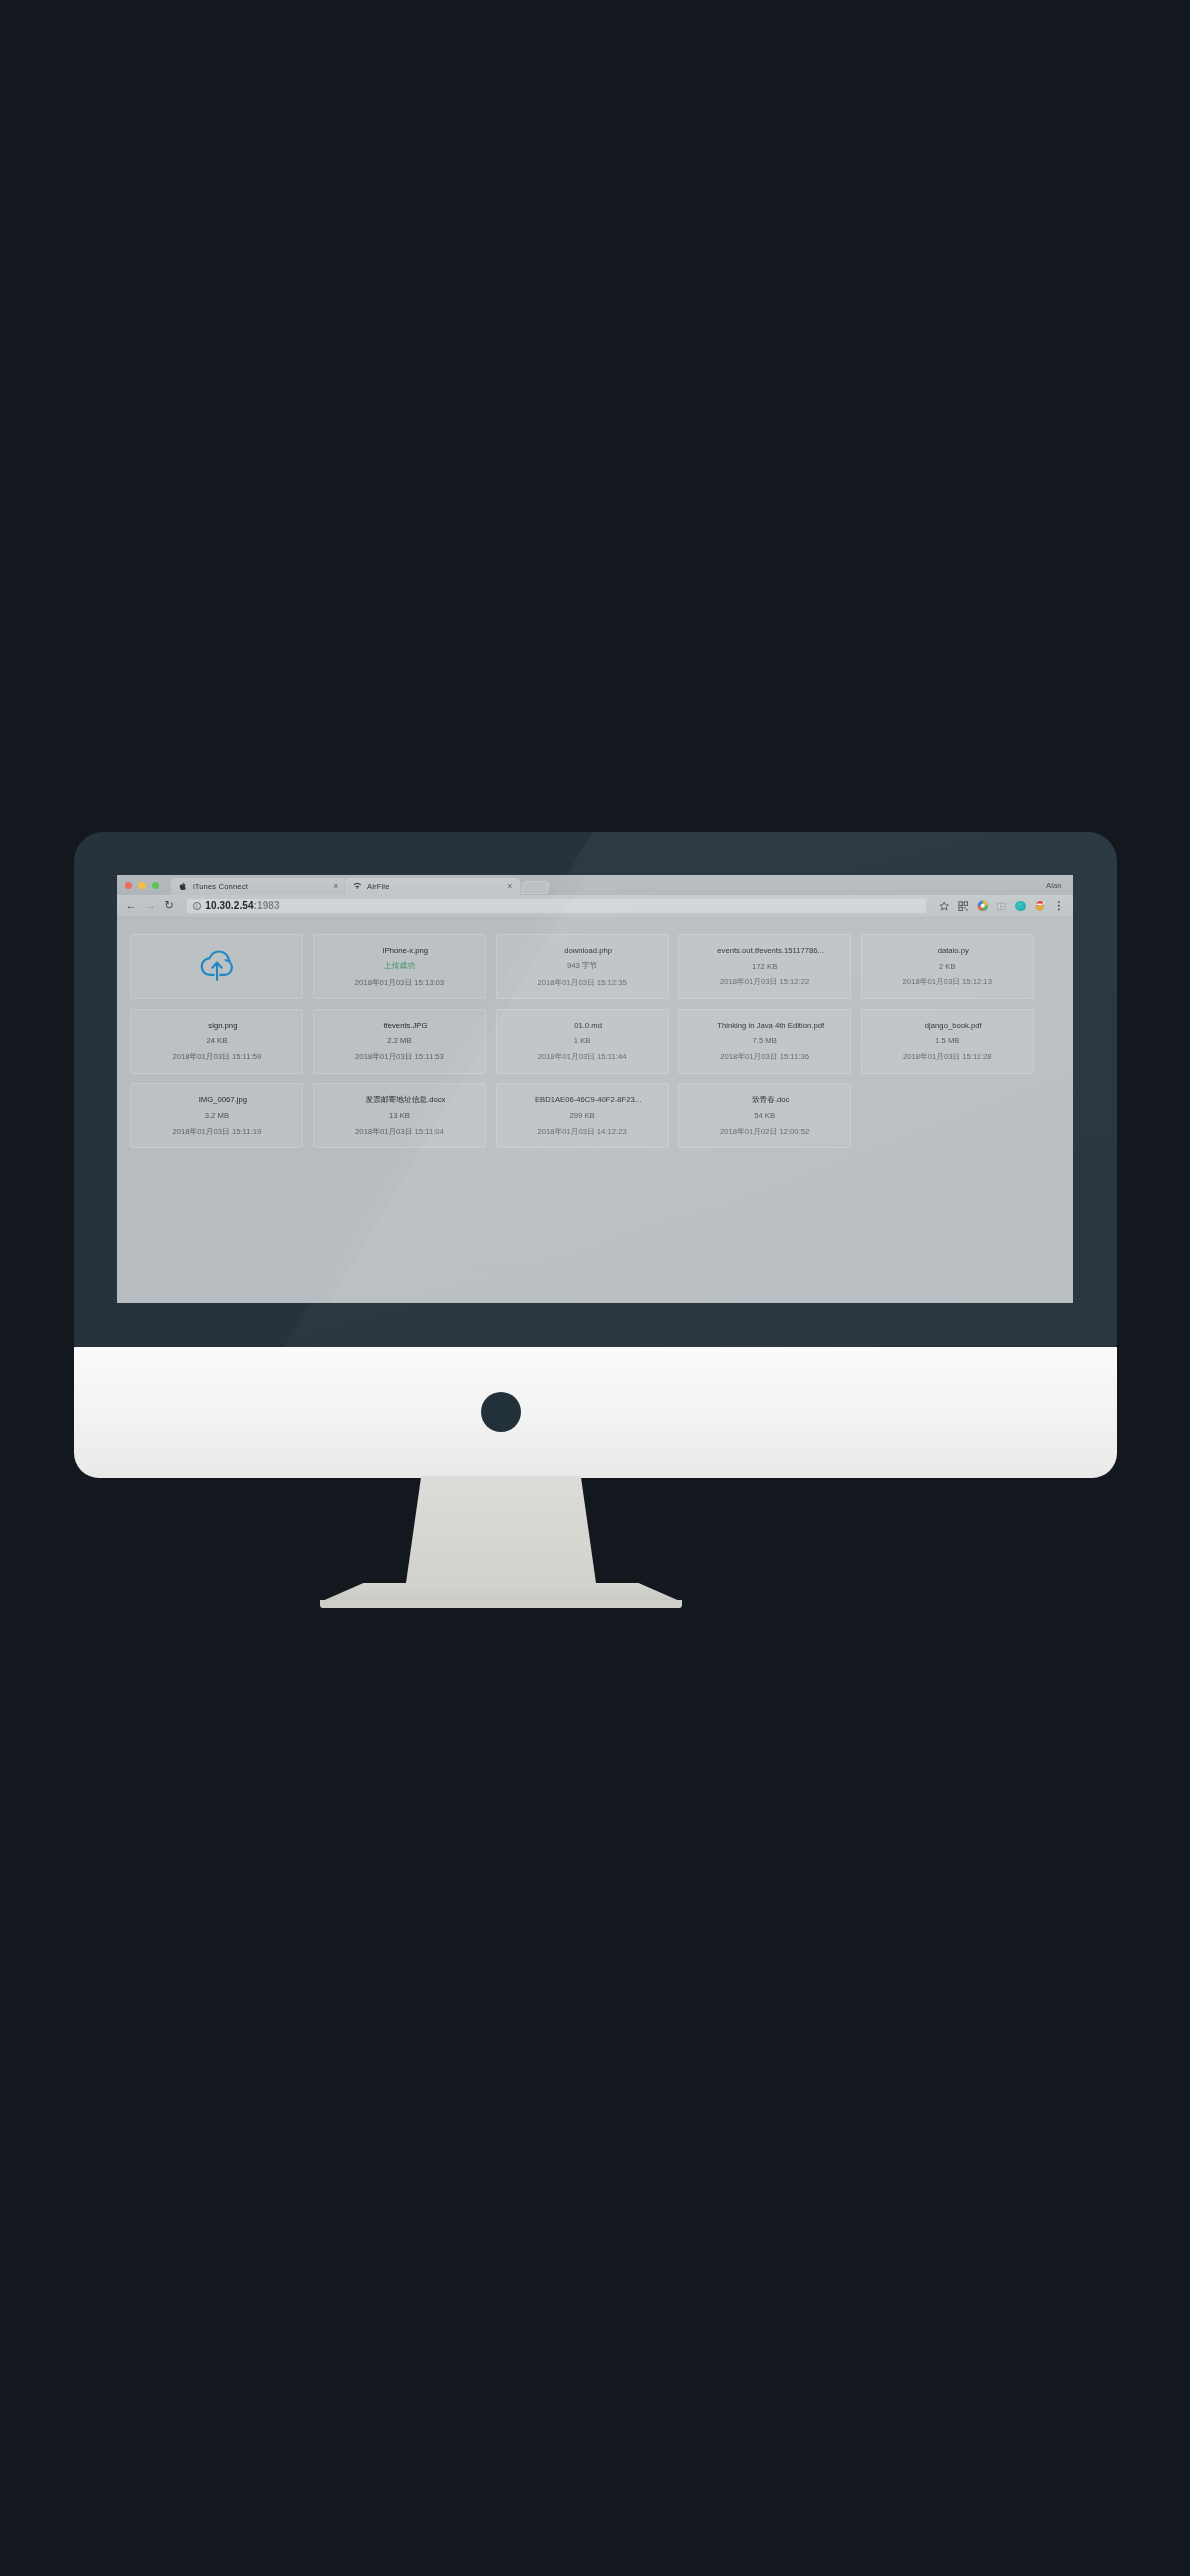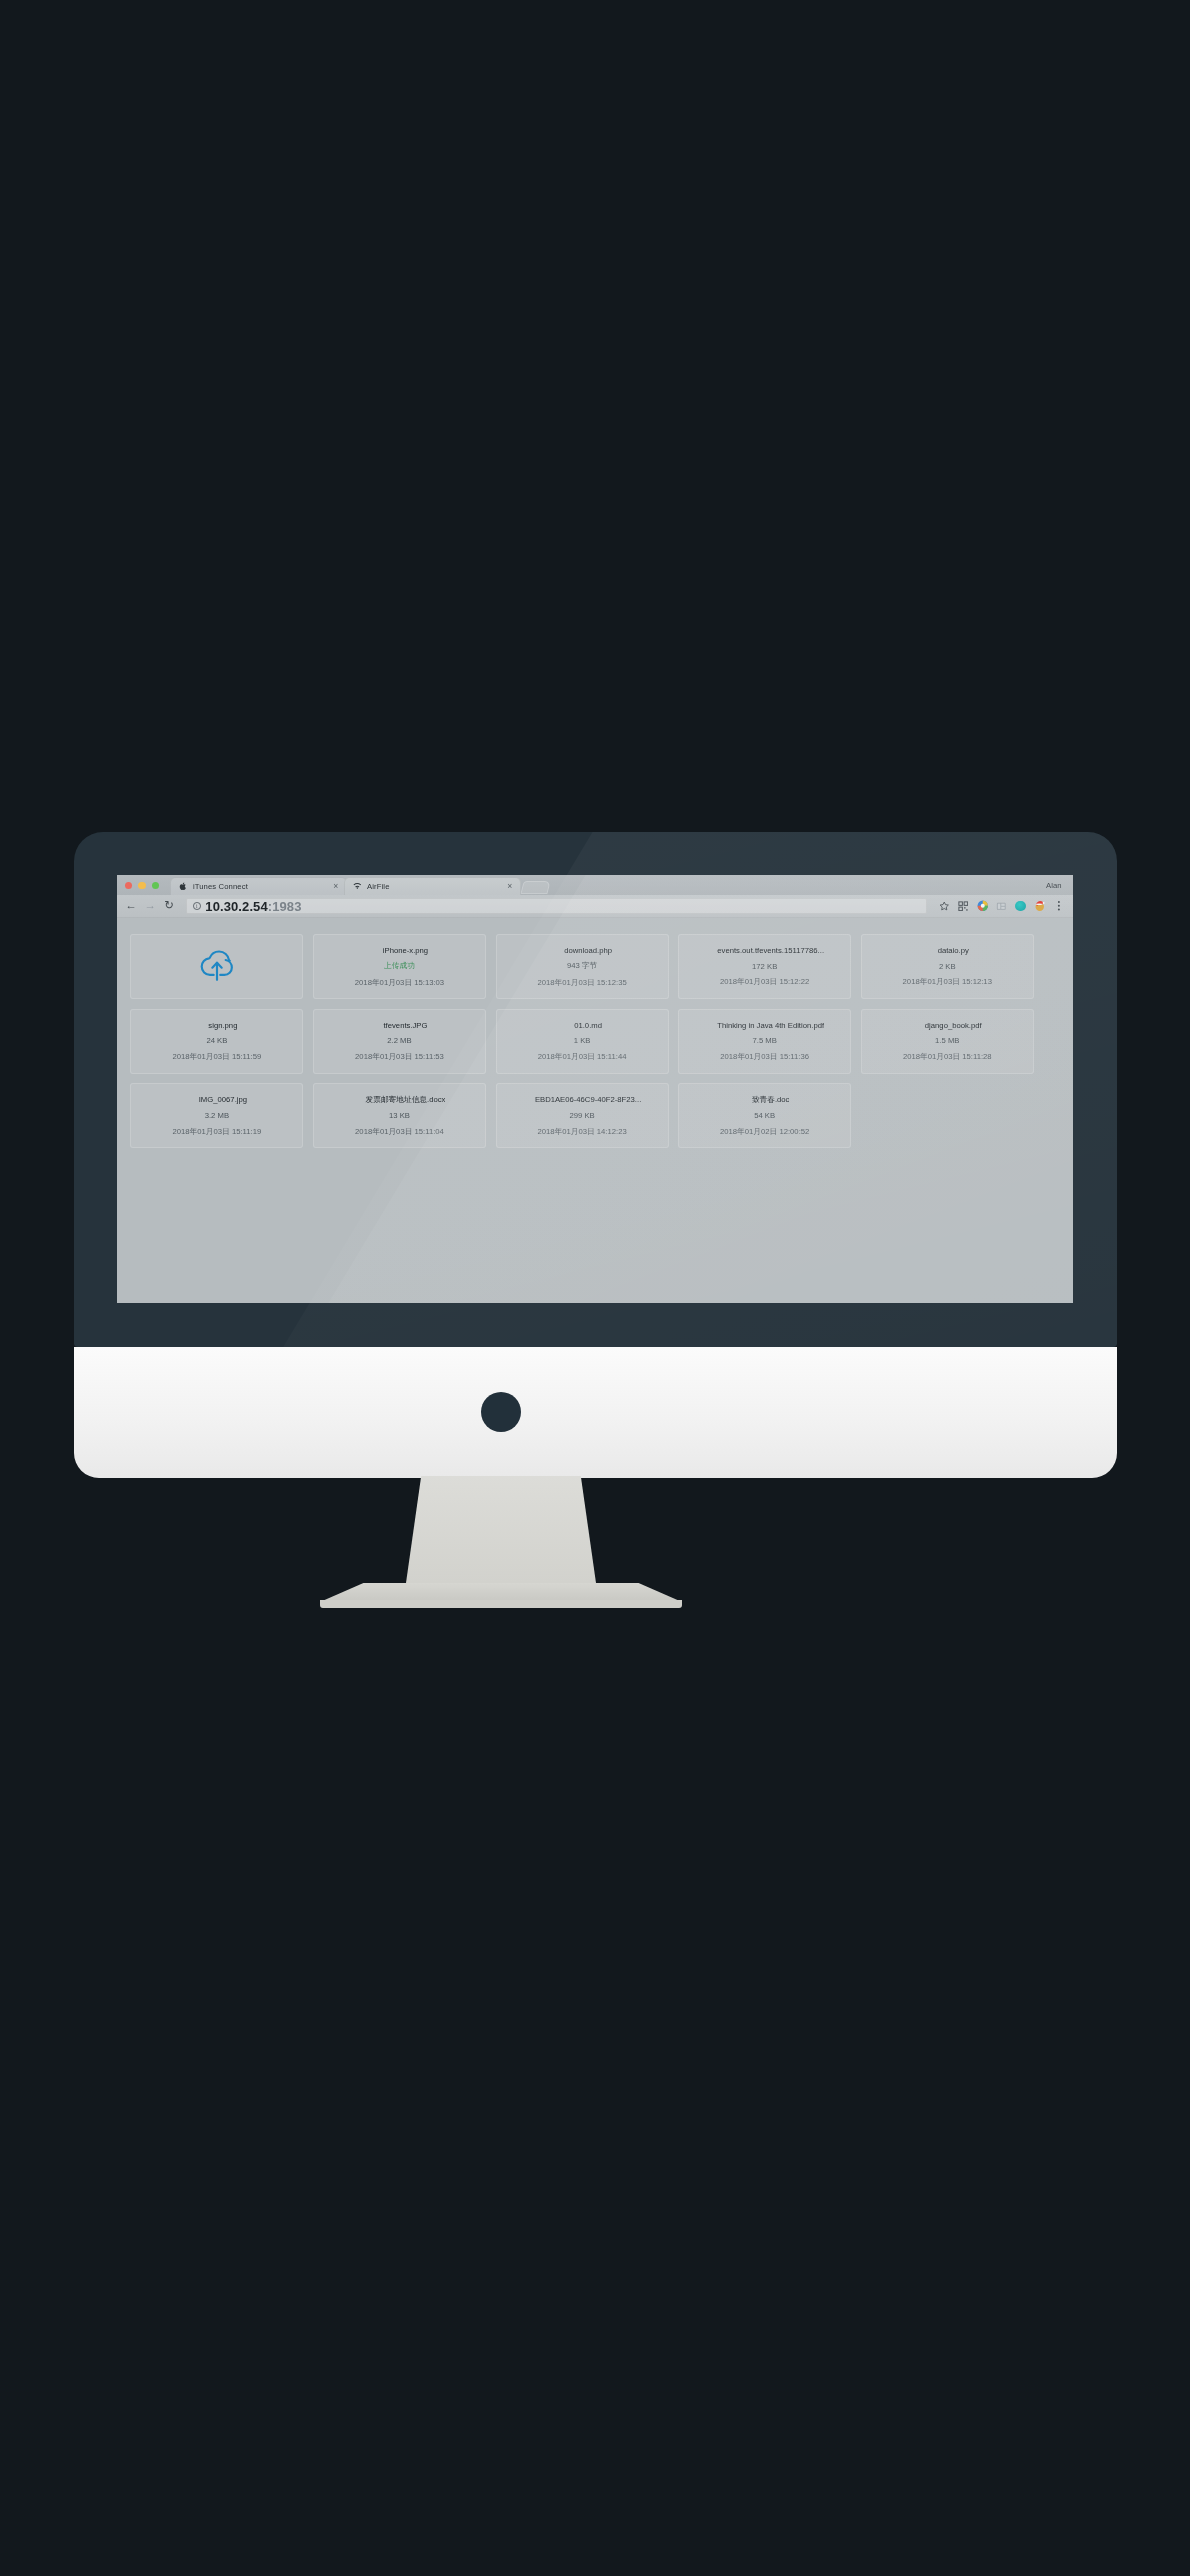--- a/index.html
+++ b/index.html
@@ -102,21 +102,21 @@
     background:rgba(255,255,255,.28);
     border:1px solid rgba(0,0,0,.07);
     border-radius:1.9px;
     display:flex; align-items:center; padding:0 5.8px; gap:4.8px;
   }
   .info-i {
     width:7.7px; height:7.7px; border-radius:50%;
     border:1px solid #5d656b; color:#5d656b;
     font-size:5.8px; line-height:6.7px; text-align:center; font-family:"Liberation Serif",serif;
   }
-  .url { font-size:13px; color:#20262a; font-weight:bold; letter-spacing:0.1px; }
+  .url { font-size:10px; color:#20262a; font-weight:bold; letter-spacing:0.1px; }
   .url .port { color:#7b838a; font-weight:bold; }
   .tb-icon { width:12.5px; height:12.5px; display:flex; align-items:center; justify-content:center; }
   .tb-icon svg { display:block; }
   .dot-ext { width:10.5px; height:10.5px; border-radius:50%; }
 
   .page {
     flex:1; background:#b6bcbf; position:relative; overflow:hidden;
     padding:16.3px 13.4px;
   }
   .grid { display:flex; flex-wrap:wrap; gap:9.6px 9.6px; }

